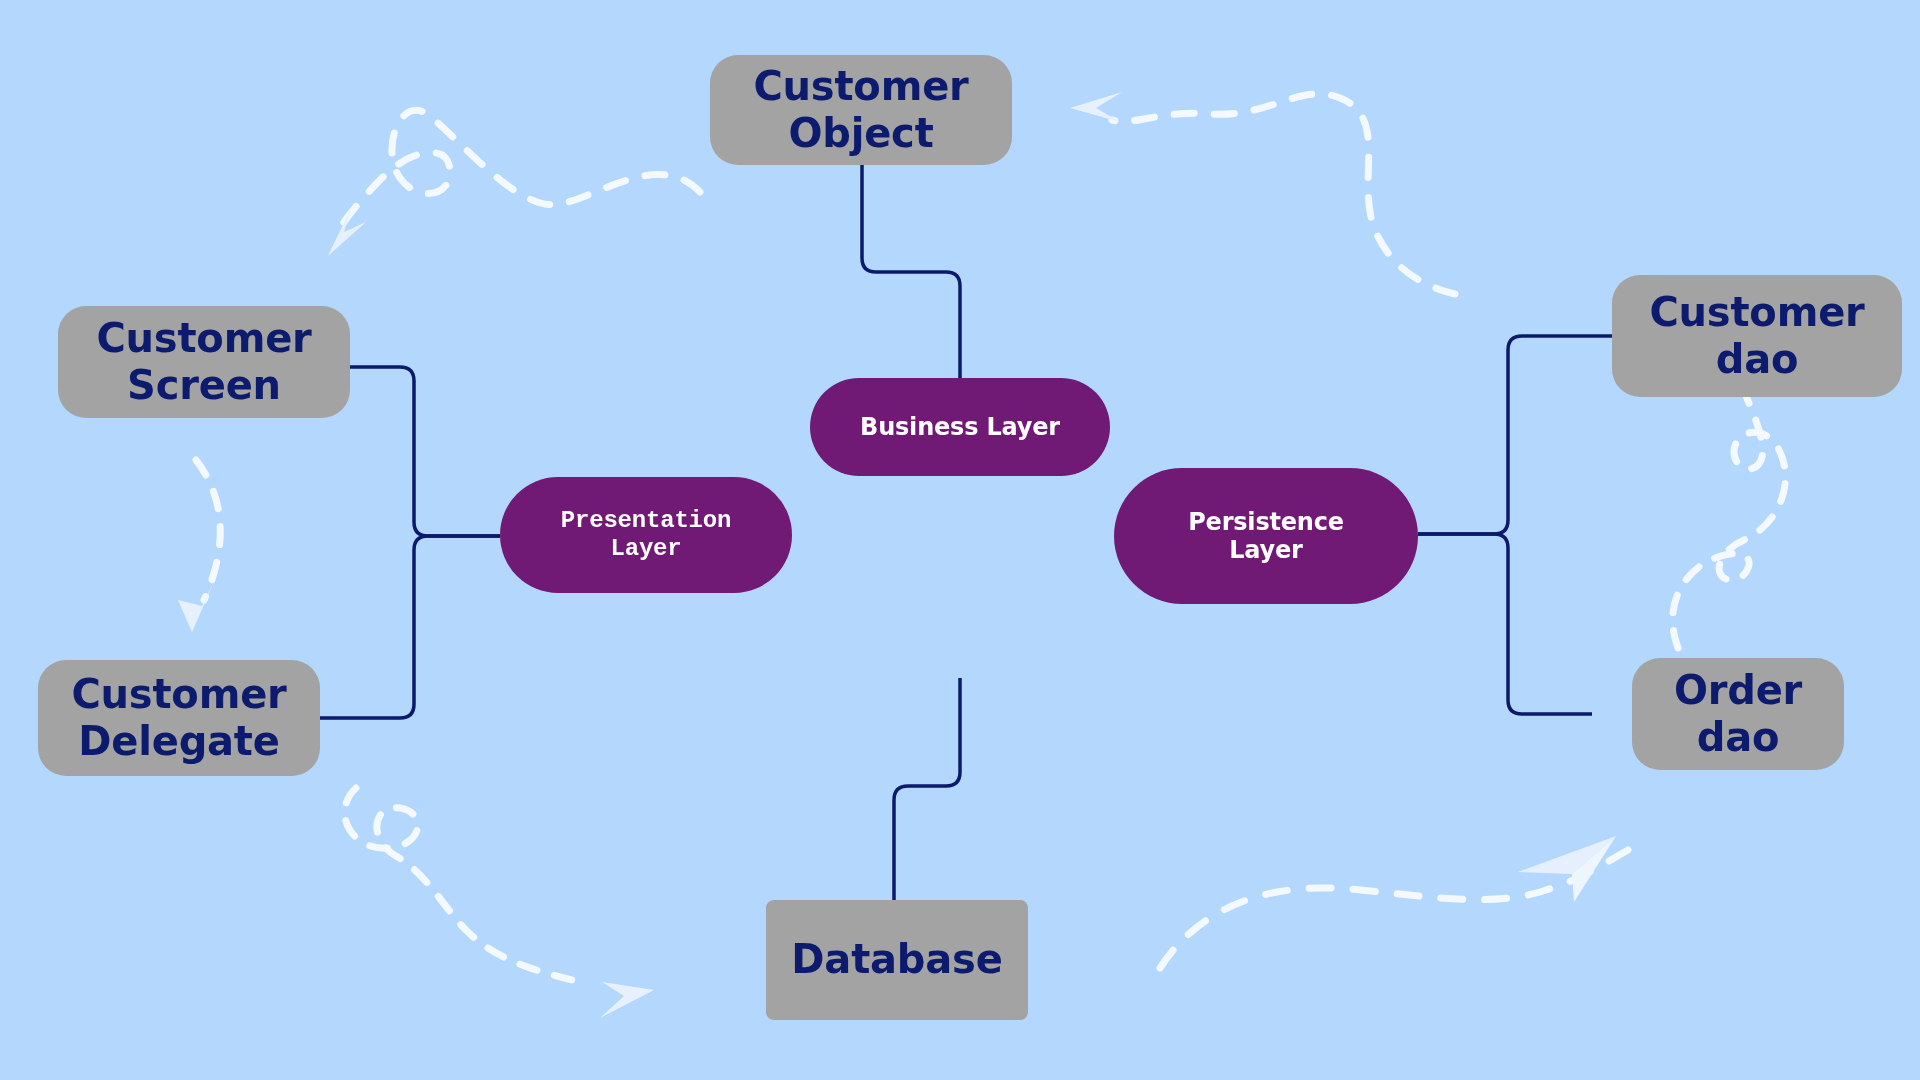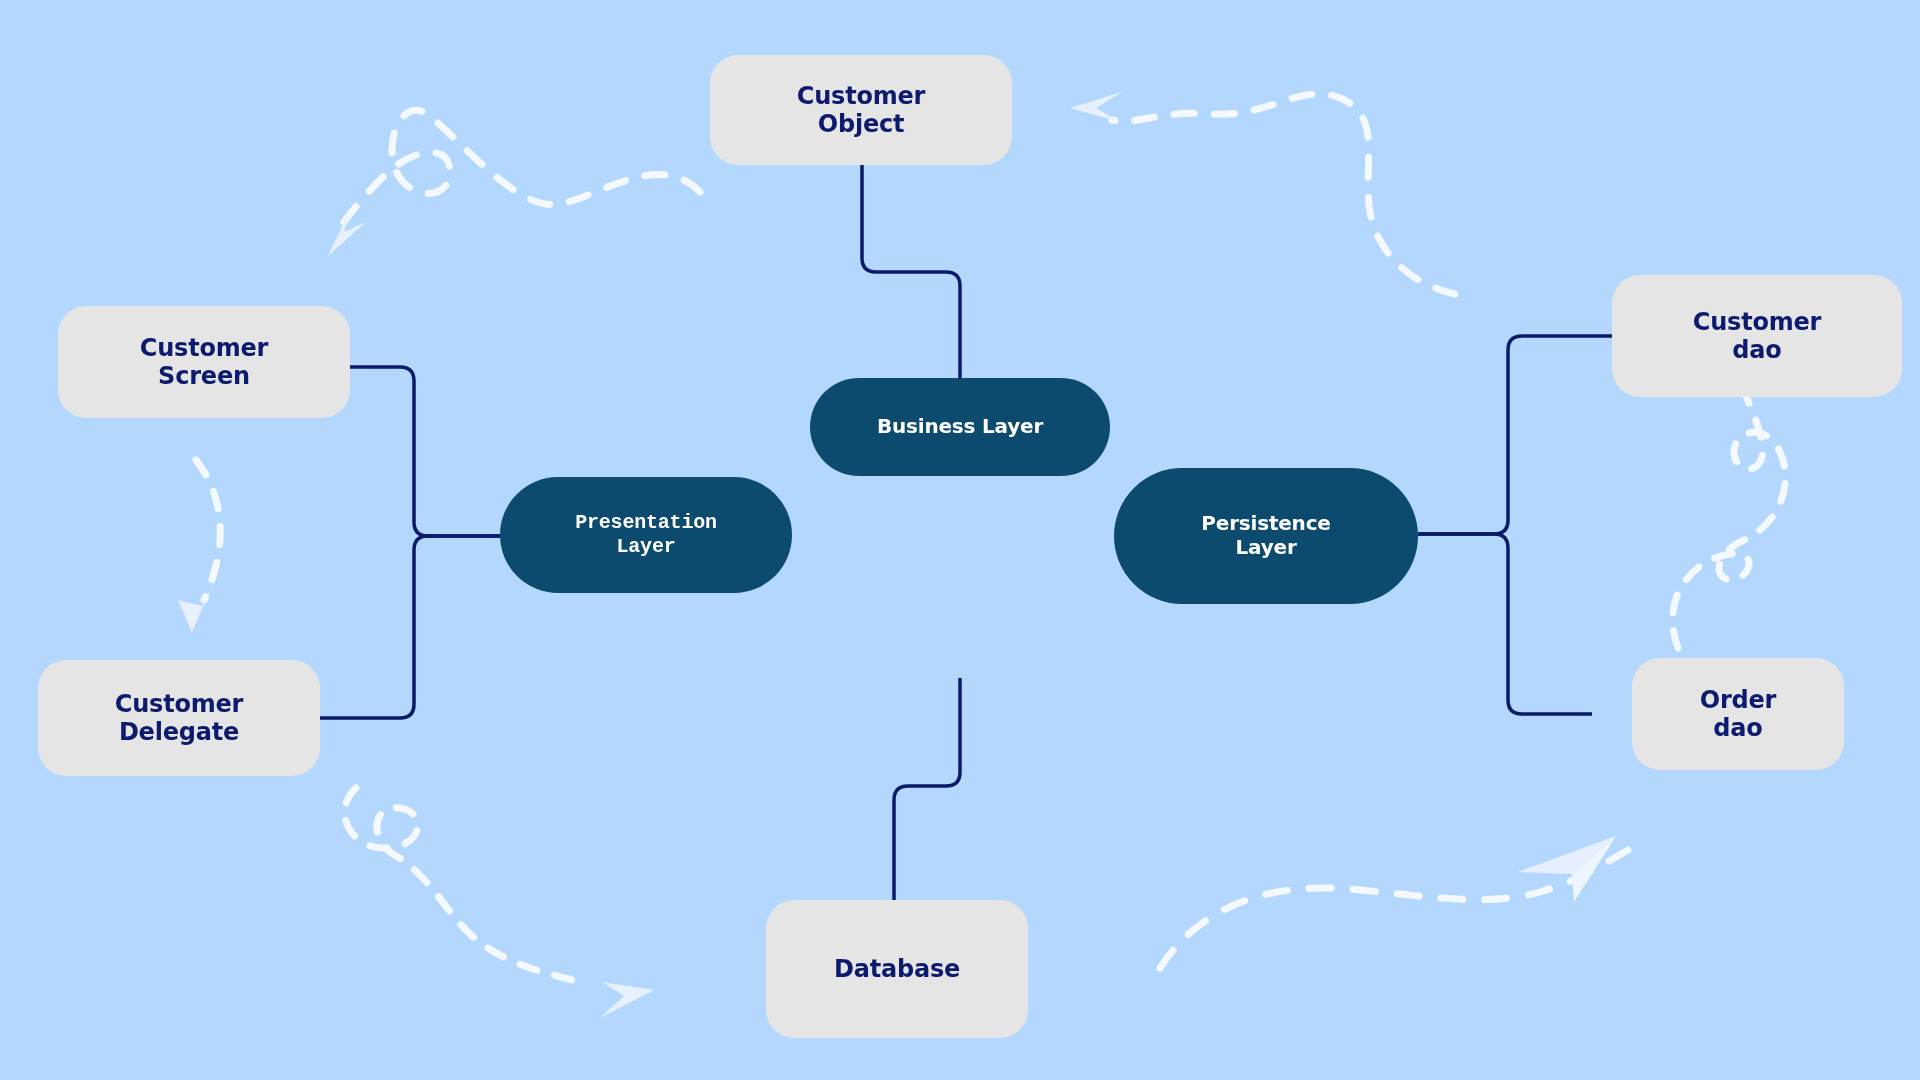--- a/index.html
+++ b/index.html
@@ -24,32 +24,32 @@
     justify-content:center;
     text-align:center;
     box-sizing:border-box;
     z-index:3;
     line-height:1.18;
     letter-spacing:-0.2px;
   }
   .node span{display:block;white-space:pre-line;}
 
   .node-beige{
-    background:#e5e5e5;
+    background:#a3a3a3;
     color:#0d1b6e;
     border-radius:28px;
     font-weight:bold;
-    font-size:24px;
+    font-size:40px;
   }
   .node-navy{
-    background:#0c4a6e;
+    background:#701a75;
     color:#ffffff;
     border-radius:999px;
     font-weight:bold;
-    font-size:20px;
+    font-size:24px;
   }
 </style>
 </head>
 <body>
 
 <div id="stage">
 
   <svg id="decor" class="layer-svg" viewBox="0 0 1920 1080">
     <g fill="none" stroke="#ffffff" stroke-width="7" stroke-linecap="round" opacity="0.85">
 
@@ -121,21 +121,21 @@
   <div class="node node-beige" style="left:1612px;top:275px;width:290px;height:122px;">
     <span>Customer
 dao</span>
   </div>
 
   <div class="node node-beige" style="left:1592px;top:658px;width:212px;height:112px;margin-left:40px;">
     <span>Order
 dao</span>
   </div>
 
-  <div class="node node-beige" style="left:766px;top:900px;width:262px;height:138px;">
+  <div class="node node-beige" style="left:766px;top:900px;width:262px;height:120px;border-radius:8px;">
     <span>Database</span>
   </div>
 
   <div class="node node-navy" style="left:500px;top:477px;width:292px;height:116px;font-family:Liberation Mono, monospace;">
     <span>Presentation
 Layer</span>
   </div>
 
   <div class="node node-navy" style="left:810px;top:378px;width:300px;height:98px;">
     <span>Business Layer</span>

